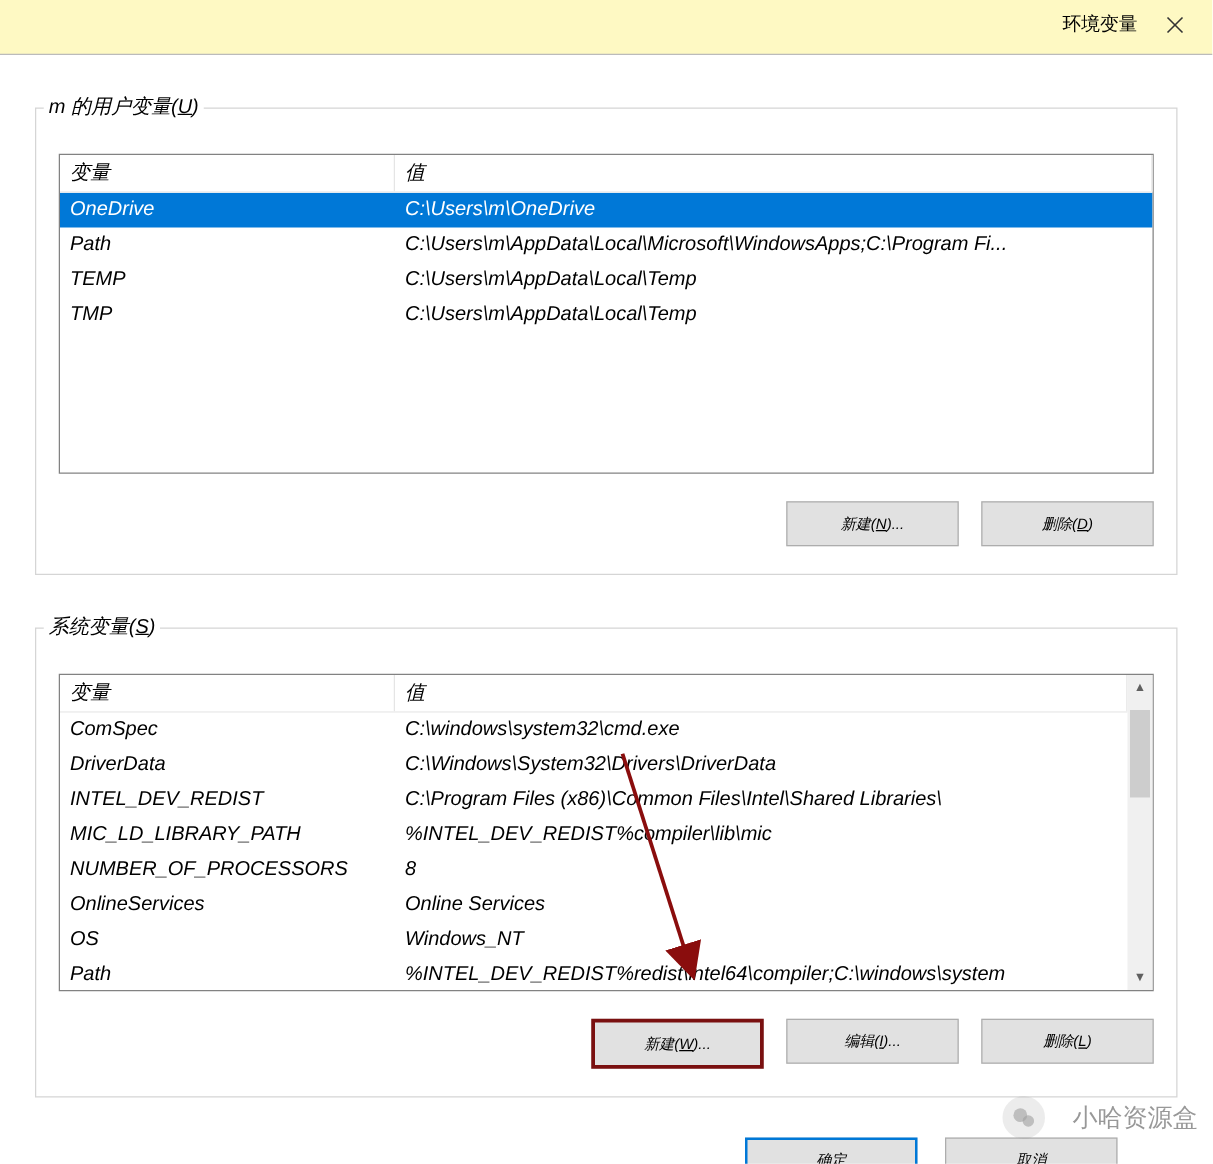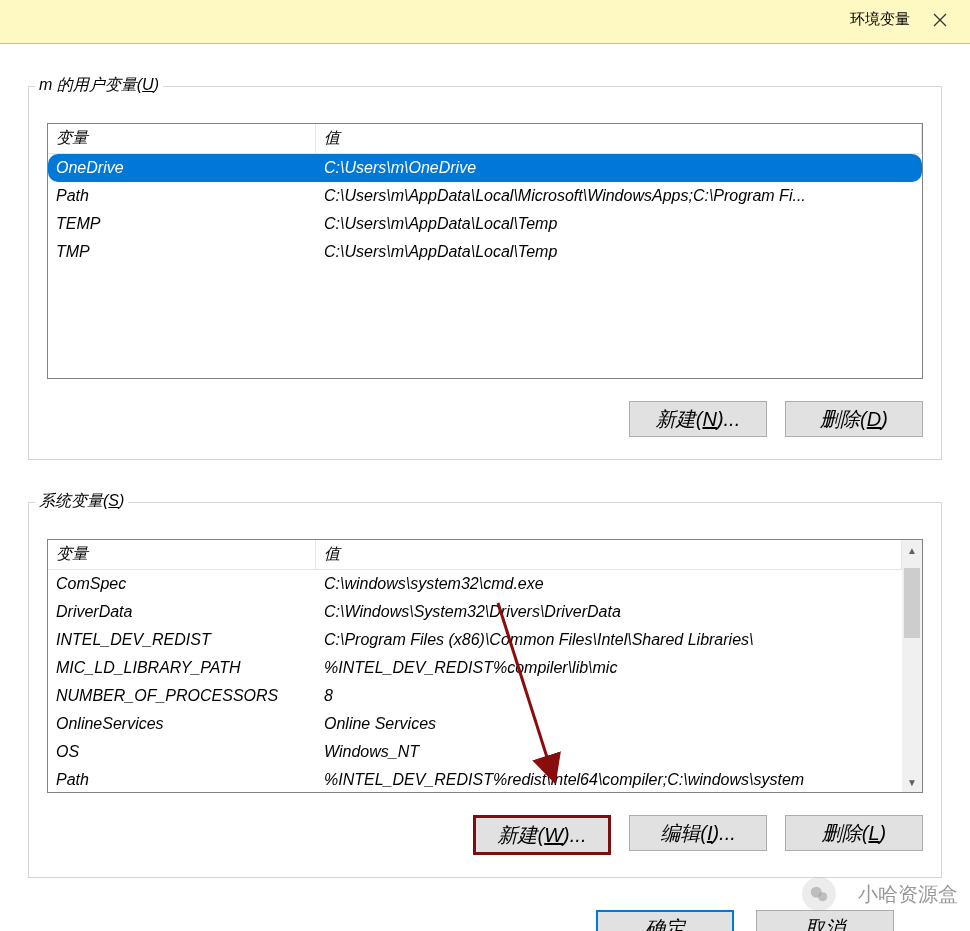--- a/index.html
+++ b/index.html
@@ -71,21 +71,20 @@
   }
   .col-var { width: 268px; flex: 0 0 268px; }
   .col-val { flex: 1 1 auto; }
   .lv-body { overflow: hidden; }
   .lv-row {
     display: flex;
     height: 28px;
     align-items: center;
     font-size: 16px;
     color: #000;
-    border-radius: 10px;
   }
   .lv-row.selected { background: #0078d7; color: #fff; }
   .lv-cell {
     padding: 2px 8px;
     white-space: nowrap; overflow: hidden; text-overflow: ellipsis;
   }
   .scrollbar {
     position: absolute; top:0; right:0; bottom:0; width:20px;
     background: #f0f0f0;
     display:flex; flex-direction:column; align-items:center; justify-content:flex-start;
@@ -93,21 +92,21 @@
   .scroll-arrow { width:20px; height:20px; display:flex; align-items:center; justify-content:center; font-size:10px; color:#606060;}
   .scroll-thumb { width:16px; height:70px; background:#cdcdcd; margin-top:8px;}
   .btn-row {
     display: flex; justify-content: flex-end; gap: 18px;
     margin-top: 22px;
   }
   .win-btn {
     width: 138px; height: 36px;
     background: #e1e1e1;
     border: 1px solid #adadad;
-    font-size: 20px;
+    font-size: 12px;
     color: #000;
     display:flex; align-items:center; justify-content:center;
     cursor: default;
   }
   .win-btn u { text-decoration: underline; }
   .win-btn.highlight {
     border: 3px solid #7a1010;
     background: #e1e1e1;
     width: 138px; height: 40px;
   }

